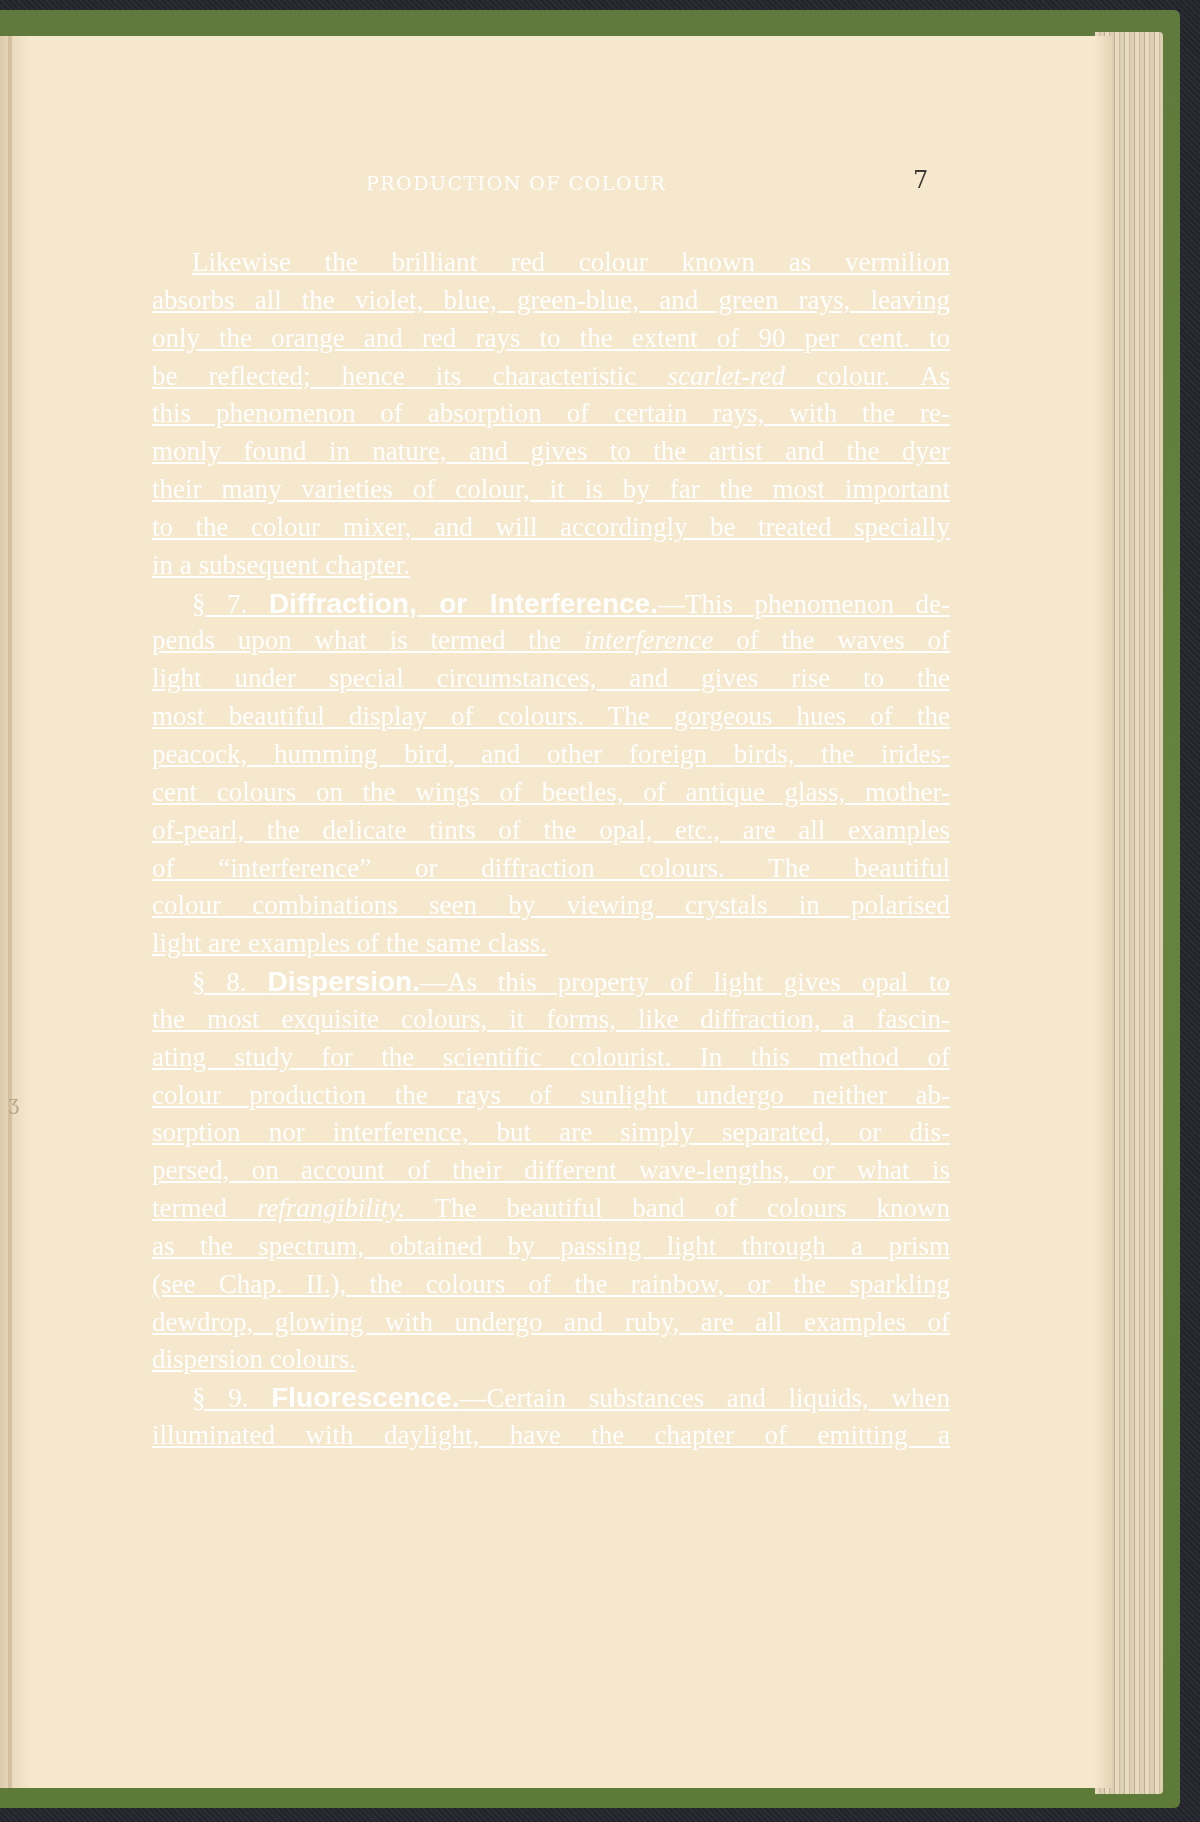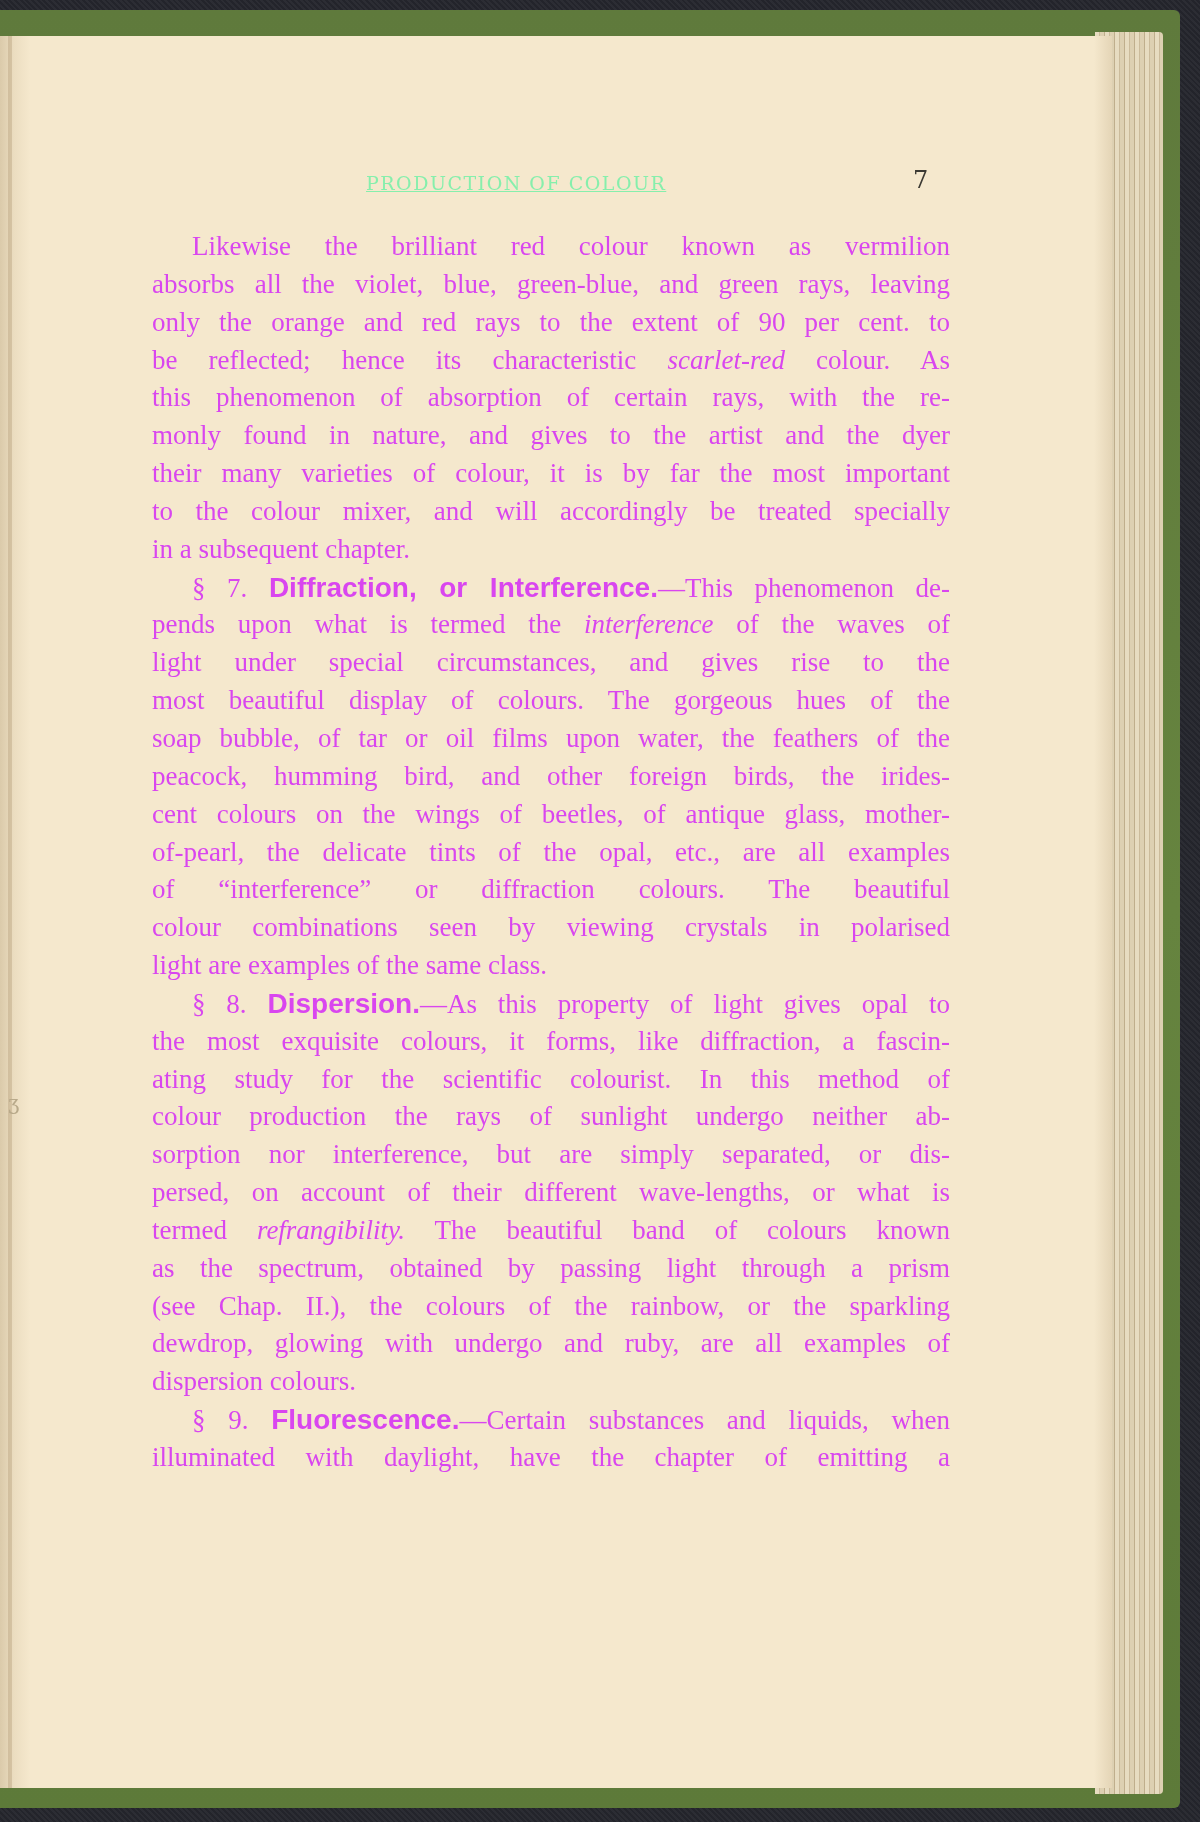--- a/index.html
+++ b/index.html
@@ -35,30 +35,30 @@
     .gutter-fold {
       position: absolute; left: 8px; top: 0; width: 4px; height: 100%;
       background: rgba(150,125,85,0.25);
     }
     .pencil-mark {
       position: absolute; left: 8px; top: 1050px; width: 18px; height: 34px;
       color: #b8a98a; font-size: 20px; line-height: 34px;
     }
     .running-head {
       position: absolute; left: 366px; top: 172px;
-      font-size: 19px; letter-spacing: 1.5px; color: #86efac; text-decoration: underline;
+      font-size: 19px; letter-spacing: 1.5px; color: #ffffff;
     }
     .page-number {
       position: absolute; left: 913px; top: 166px;
       font-size: 24px; color: #3c3a33;
     }
     .text-block {
-      position: absolute; left: 152px; top: 228px; width: 798px;
+      position: absolute; left: 152px; top: 244px; width: 798px;
       font-family: "Liberation Serif", "DejaVu Serif", serif;
-      font-size: 27px; color: #d946ef;
+      font-size: 27px; color: #ffffff; text-decoration: underline;
     }
     .line {
       height: 37.85px; line-height: 37.85px;
       white-space: nowrap;
       text-align: justify; text-align-last: justify;
     }
     .line.last { text-align-last: left; }
     .line.indent { padding-left: 40px; }
     .sec-head {
       font-family: "Liberation Sans", "DejaVu Sans", sans-serif;
@@ -92,21 +92,20 @@
       <div class="line"><span>monly found in nature, and gives to the artist and the dyer</span></div>
       <div class="line"><span>their many varieties of colour, it is by far the most important</span></div>
       <div class="line"><span>to the colour mixer, and will accordingly be treated specially</span></div>
       <div class="line last"><span>in a subsequent chapter.</span></div>
     </div>
     <div>
       <div class="line indent"><span class="sec-num">§ 7. </span><span class="sec-head">Diffraction, or Interference.</span><span>—This phenomenon de-</span></div>
       <div class="line"><span>pends upon what is termed the </span><i>interference</i><span> of the waves of</span></div>
       <div class="line"><span>light under special circumstances, and gives rise to the</span></div>
       <div class="line"><span>most beautiful display of colours.  The gorgeous hues of the</span></div>
-      <div class="line"><span>soap bubble, of tar or oil films upon water, the feathers of the</span></div>
       <div class="line"><span>peacock, humming bird, and other foreign birds, the irides-</span></div>
       <div class="line"><span>cent colours on the wings of beetles, of antique glass, mother-</span></div>
       <div class="line"><span>of-pearl, the delicate tints of the opal, etc., are all examples</span></div>
       <div class="line"><span>of “interference” or diffraction colours.  The beautiful</span></div>
       <div class="line"><span>colour combinations seen by viewing crystals in polarised</span></div>
       <div class="line last"><span>light are examples of the same class.</span></div>
     </div>
     <div>
       <div class="line indent"><span class="sec-num">§ 8. </span><span class="sec-head">Dispersion.</span><span>—As this property of light gives opal to</span></div>
       <div class="line"><span>the most exquisite colours, it forms, like diffraction, a fascin-</span></div>

